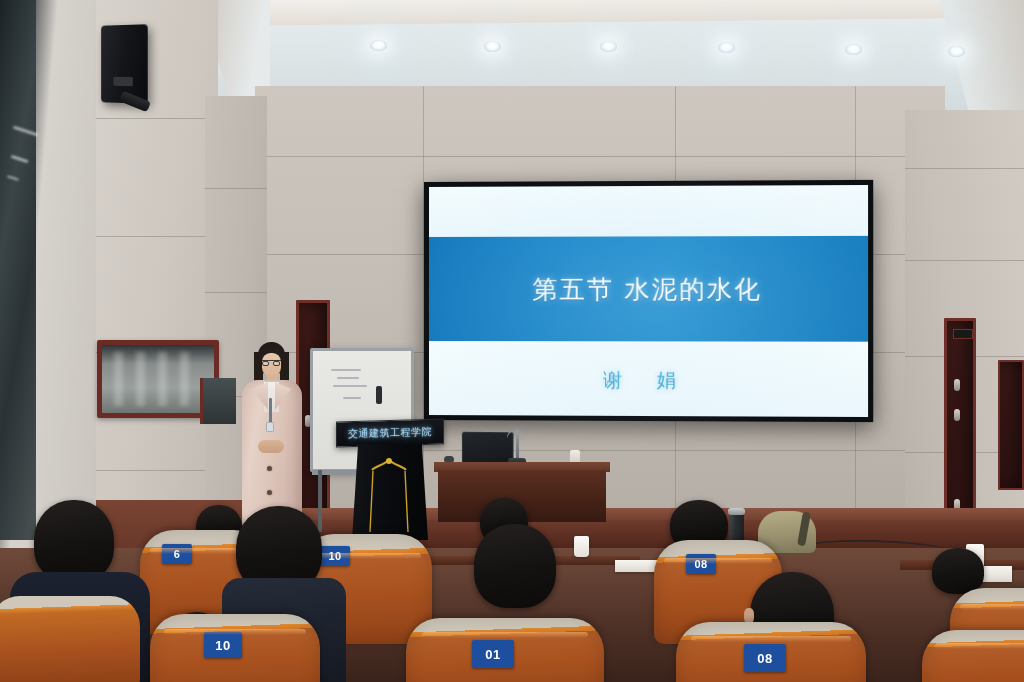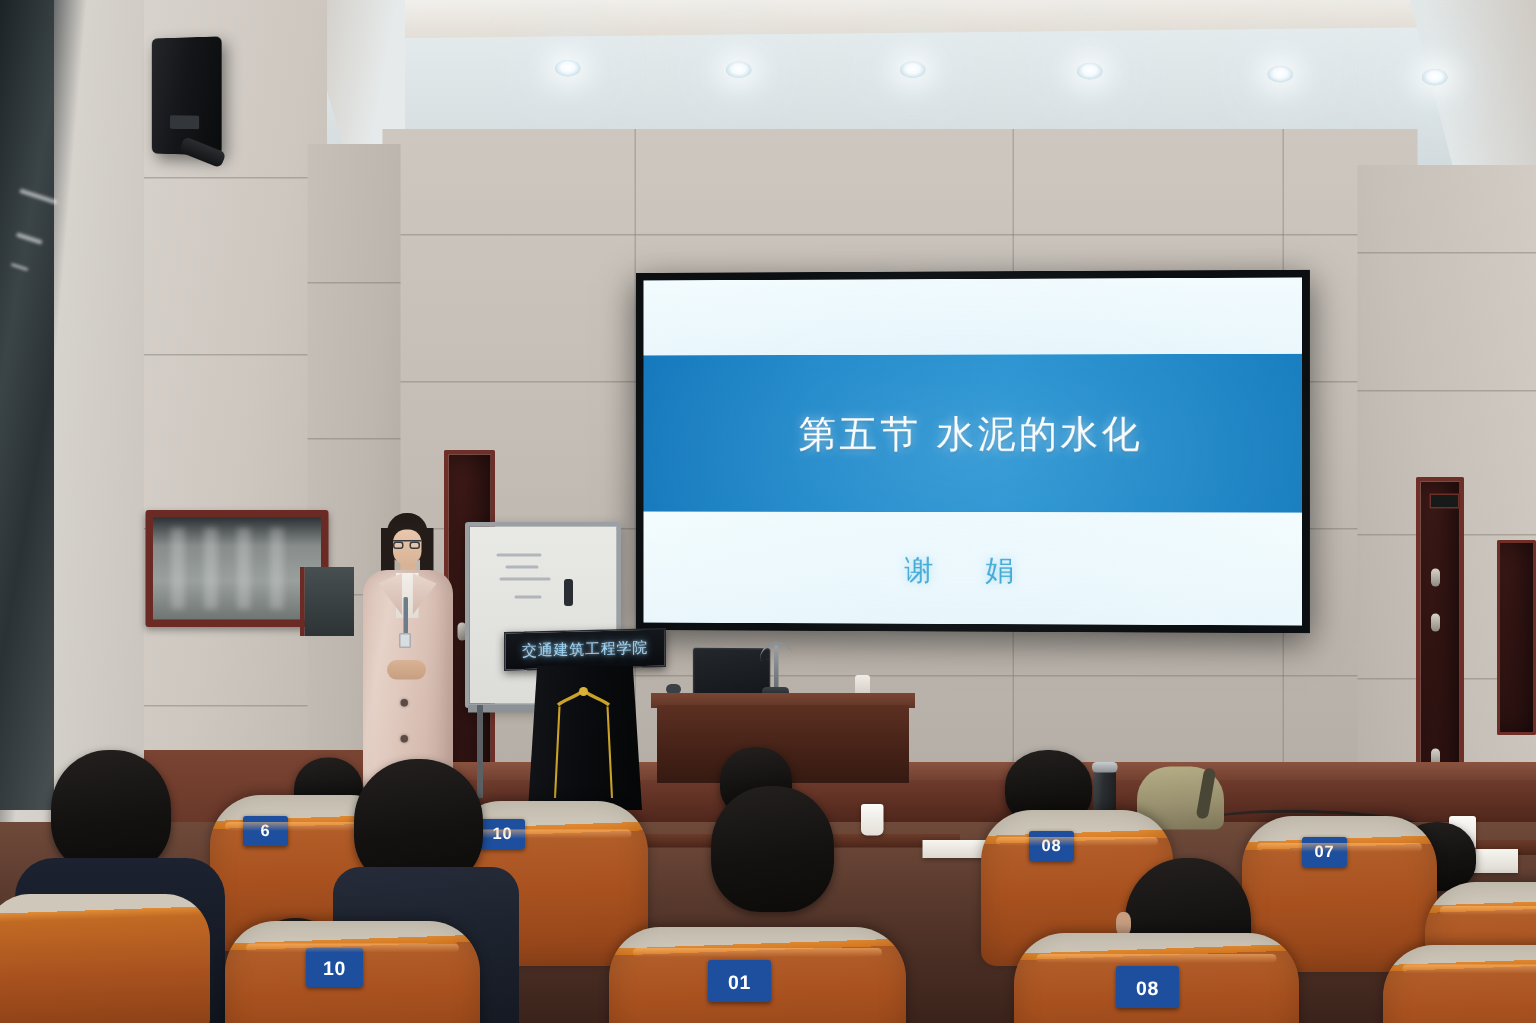--- a/index.html
+++ b/index.html
@@ -585,23 +585,20 @@
   </div>
 
   <div class="seat" style="left:300px; top:534px; width:132px; height:110px;">
     <div class="seat-badge sm" style="left:20px; top:12px; width:30px; height:20px;">10</div>
   </div>
 
   <div class="seat" style="left:654px; top:540px; width:128px; height:104px;">
     <div class="seat-badge sm" style="left:32px; top:14px; width:30px; height:20px;">08</div>
   </div>
 
-  <div class="seat" style="left:828px; top:544px; width:130px; height:104px;">
-    <div class="seat-badge sm" style="left:40px; top:14px; width:30px; height:20px;">07</div>
-  </div>
 
   <div class="seat" style="left:950px; top:588px; width:120px; height:94px;"></div>
 
   <div class="head" style="left:34px; top:500px; width:80px; height:82px;"></div>
   <div class="shoulders" style="left:10px; top:572px; width:140px; height:110px;"></div>
 
   <div class="head" style="left:236px; top:506px; width:86px; height:86px;"></div>
   <div class="jacket-dark" style="left:222px; top:578px; width:124px; height:104px;"></div>
 
   <div class="head" style="left:474px; top:524px; width:82px; height:84px;"></div>

